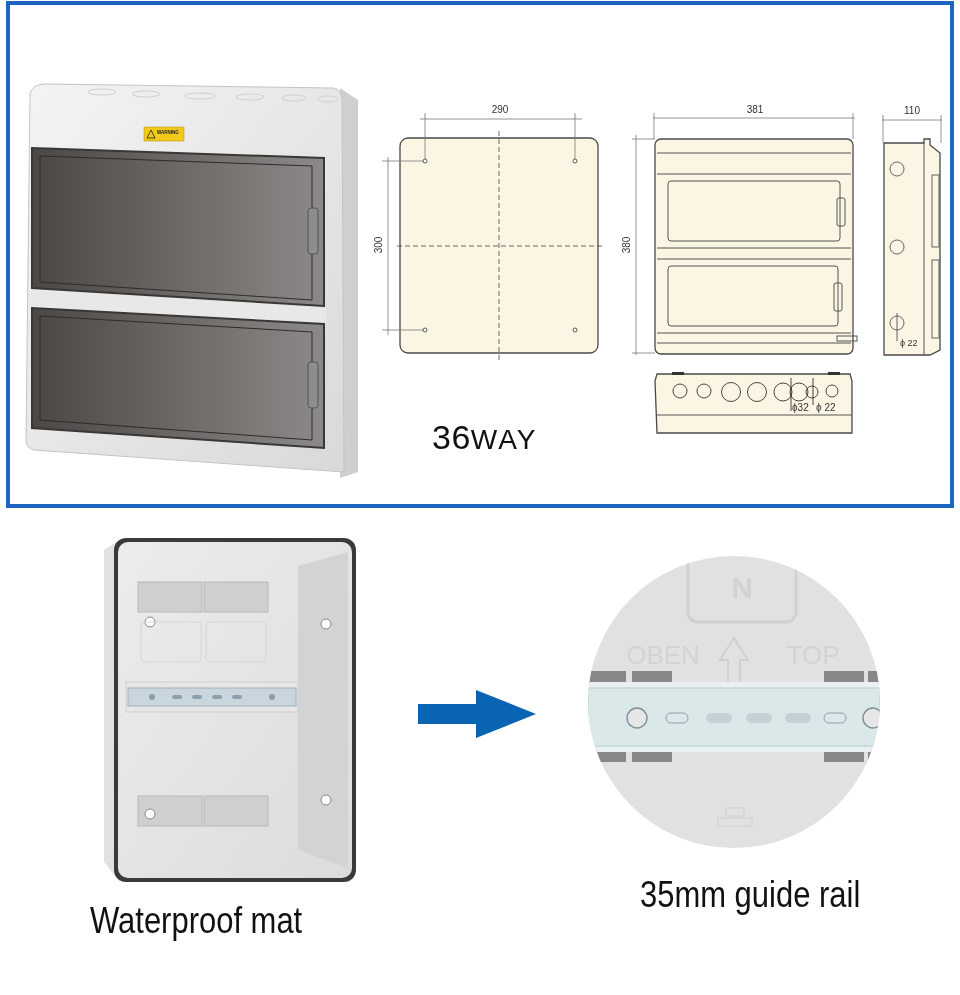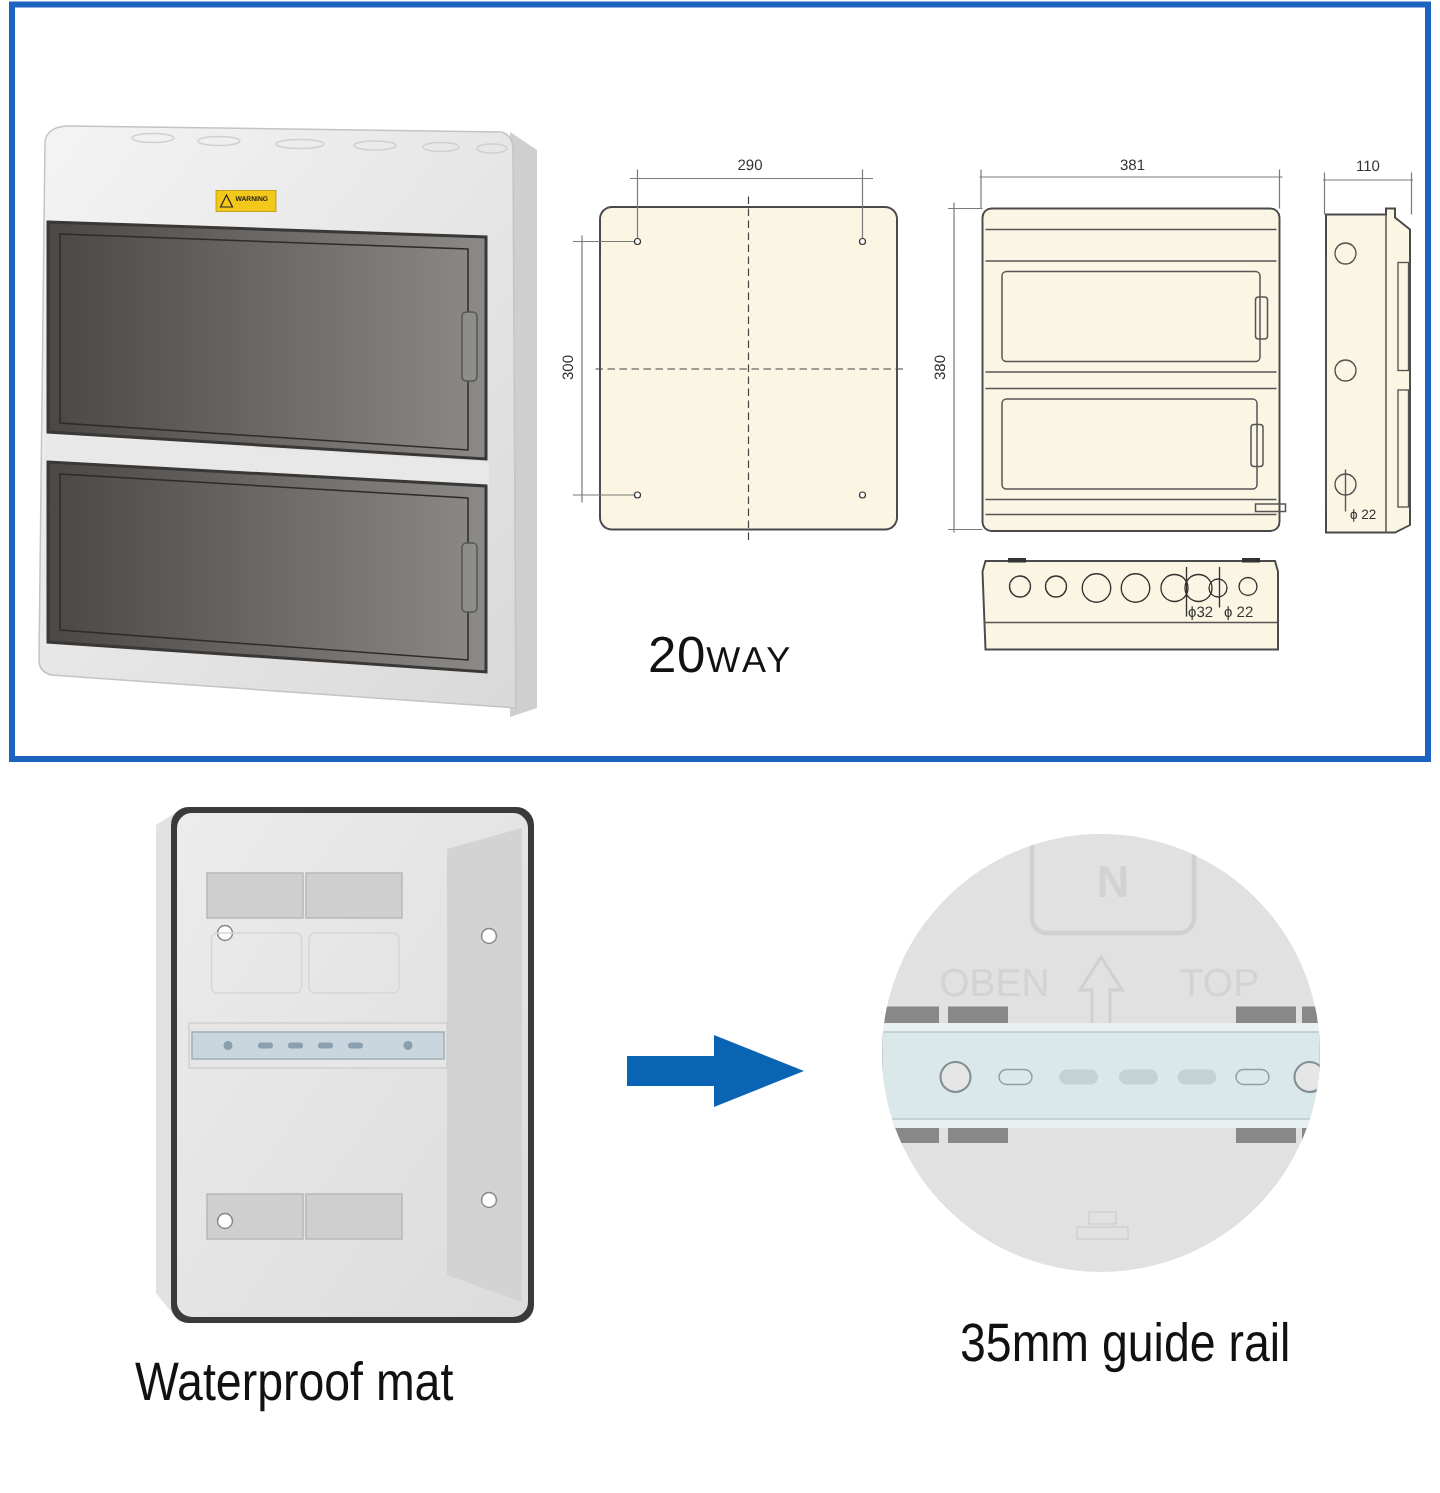--- a/index.html
+++ b/index.html
@@ -12,21 +12,21 @@
   
   #product-photo { left:22px; top:80px; width:340px; height:400px; }
 
   
   .cream { fill:#fbf5e4; stroke:#4a4a4a; stroke-width:1.3; }
   .dim { stroke:#7a7a7a; stroke-width:0.8; fill:none; }
   .dimtxt { font-family:"Liberation Sans", sans-serif; font-size:10px; fill:#333; }
 
   #way-label { left:432px; top:418px; font-size:32px; color:#111; letter-spacing:0.5px; }
   #way-label .num { font-size:34px; }
-  #way-label .unit { font-size:24px; letter-spacing:2px; }
+  #way-label .unit { font-size:28px; letter-spacing:2px; }
 
   
   #box-photo { left:86px; top:532px; width:280px; height:360px; }
   #arrow { left:418px; top:690px; width:118px; height:48px; }
   #rail-zoom { left:588px; top:556px; width:292px; height:292px; }
 
   .caption { font-family:"Liberation Sans", sans-serif; color:#111; font-stretch:condensed; transform-origin:left top; }
   #cap-mat { left:90px; top:900px; font-size:36px; transform:scaleX(0.86); }
   #cap-rail { left:640px; top:874px; font-size:36px; transform:scaleX(0.86); }
 </style>
@@ -154,21 +154,21 @@
     <circle cx="172" cy="27" r="6"></circle>
     <circle cx="192" cy="26" r="6"></circle>
     <line x1="151" y1="13" x2="151" y2="46"></line>
     <line x1="173" y1="13" x2="173" y2="40"></line>
   </g>
   <text x="152" y="46" class="dimtxt" style="font-size:10px">ϕ32</text>
   <text x="176" y="46" class="dimtxt" style="font-size:10px">ϕ 22</text>
 </svg>
 
 <div id="way-label" class="abs">
-  <span class="num">20</span><span class="unit">WAY</span>
+  <span class="num">36</span><span class="unit">WAY</span>
 </div>
 
 <svg id="box-photo" class="abs" viewBox="0 0 280 360">
   <defs>
     <linearGradient id="inG" x1="0" y1="0" x2="1" y2="1">
       <stop offset="0" stop-color="#ececec"></stop>
         <stop offset="1" stop-color="#dcdcdc"></stop>
     </linearGradient>
   </defs>
   <path d="M18,18 L34,8 L34,350 L18,330 Z" fill="#e2e2e2"></path>

